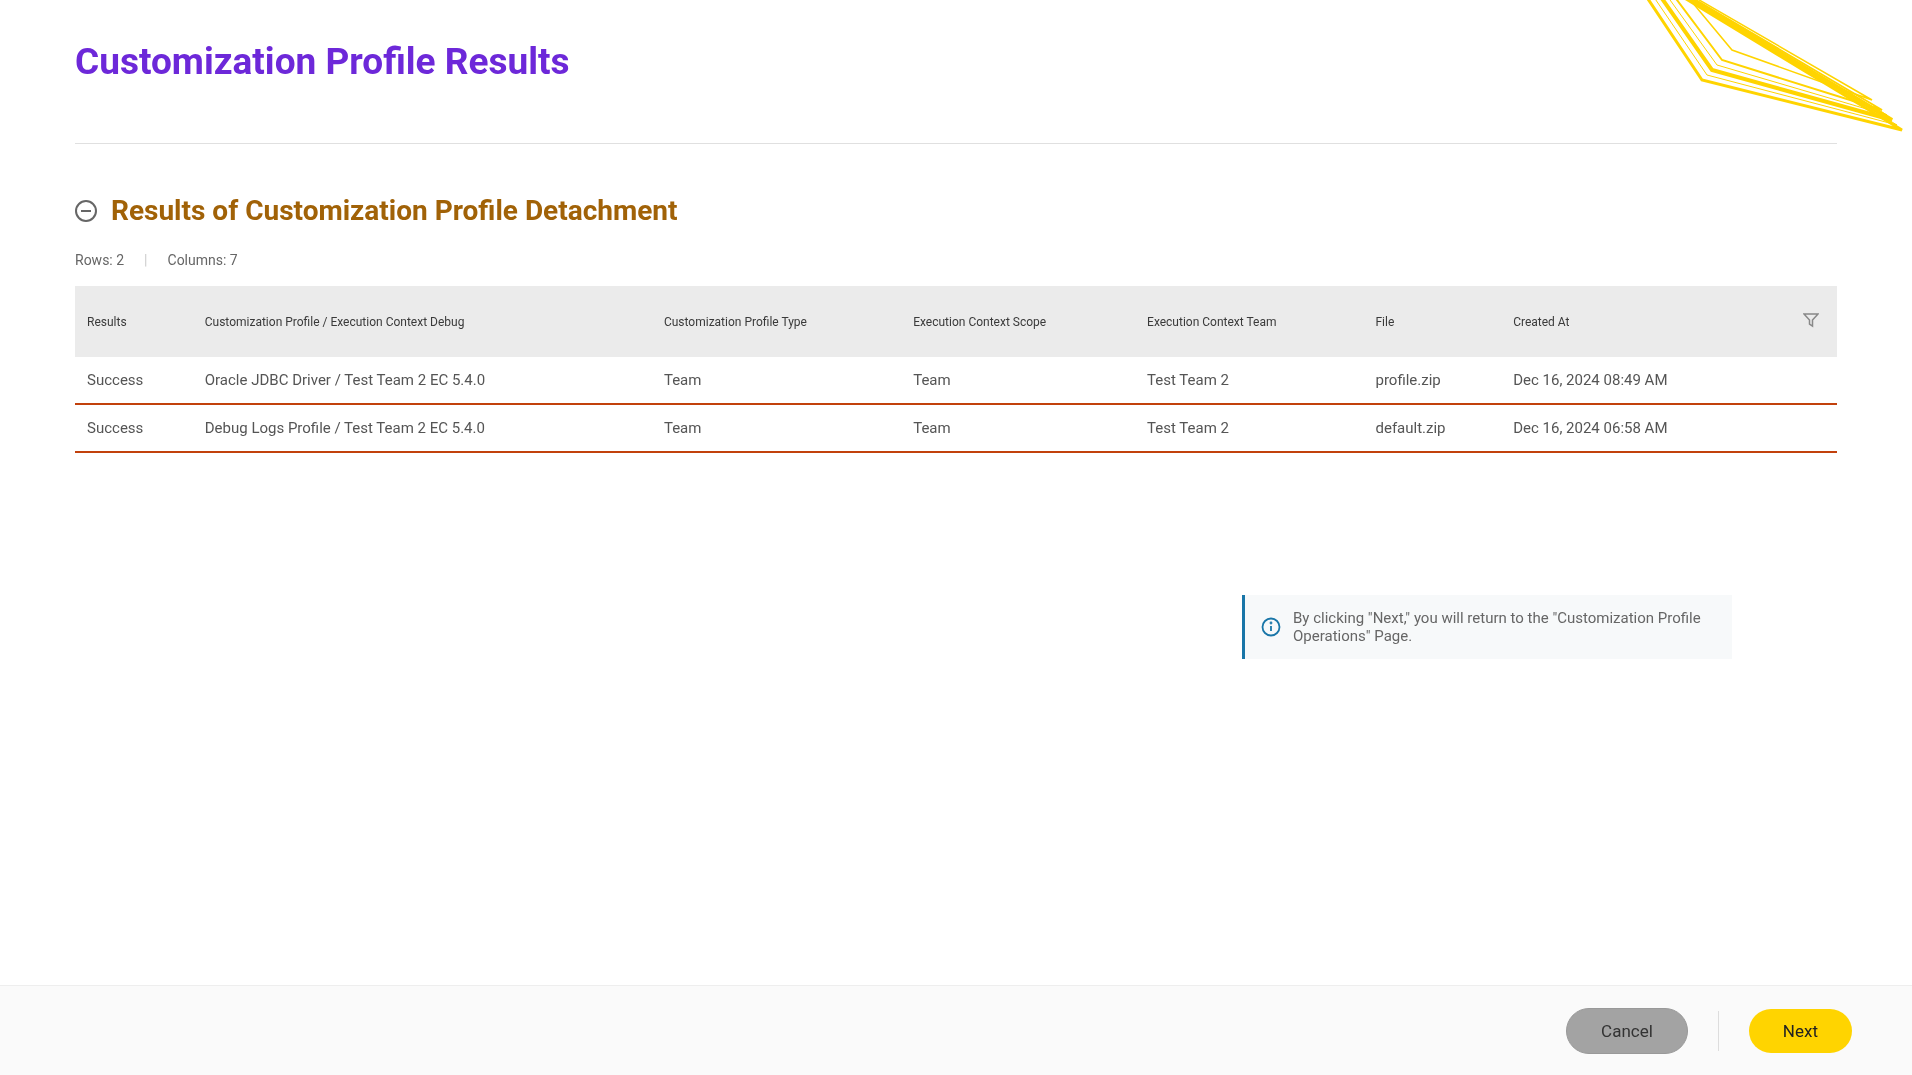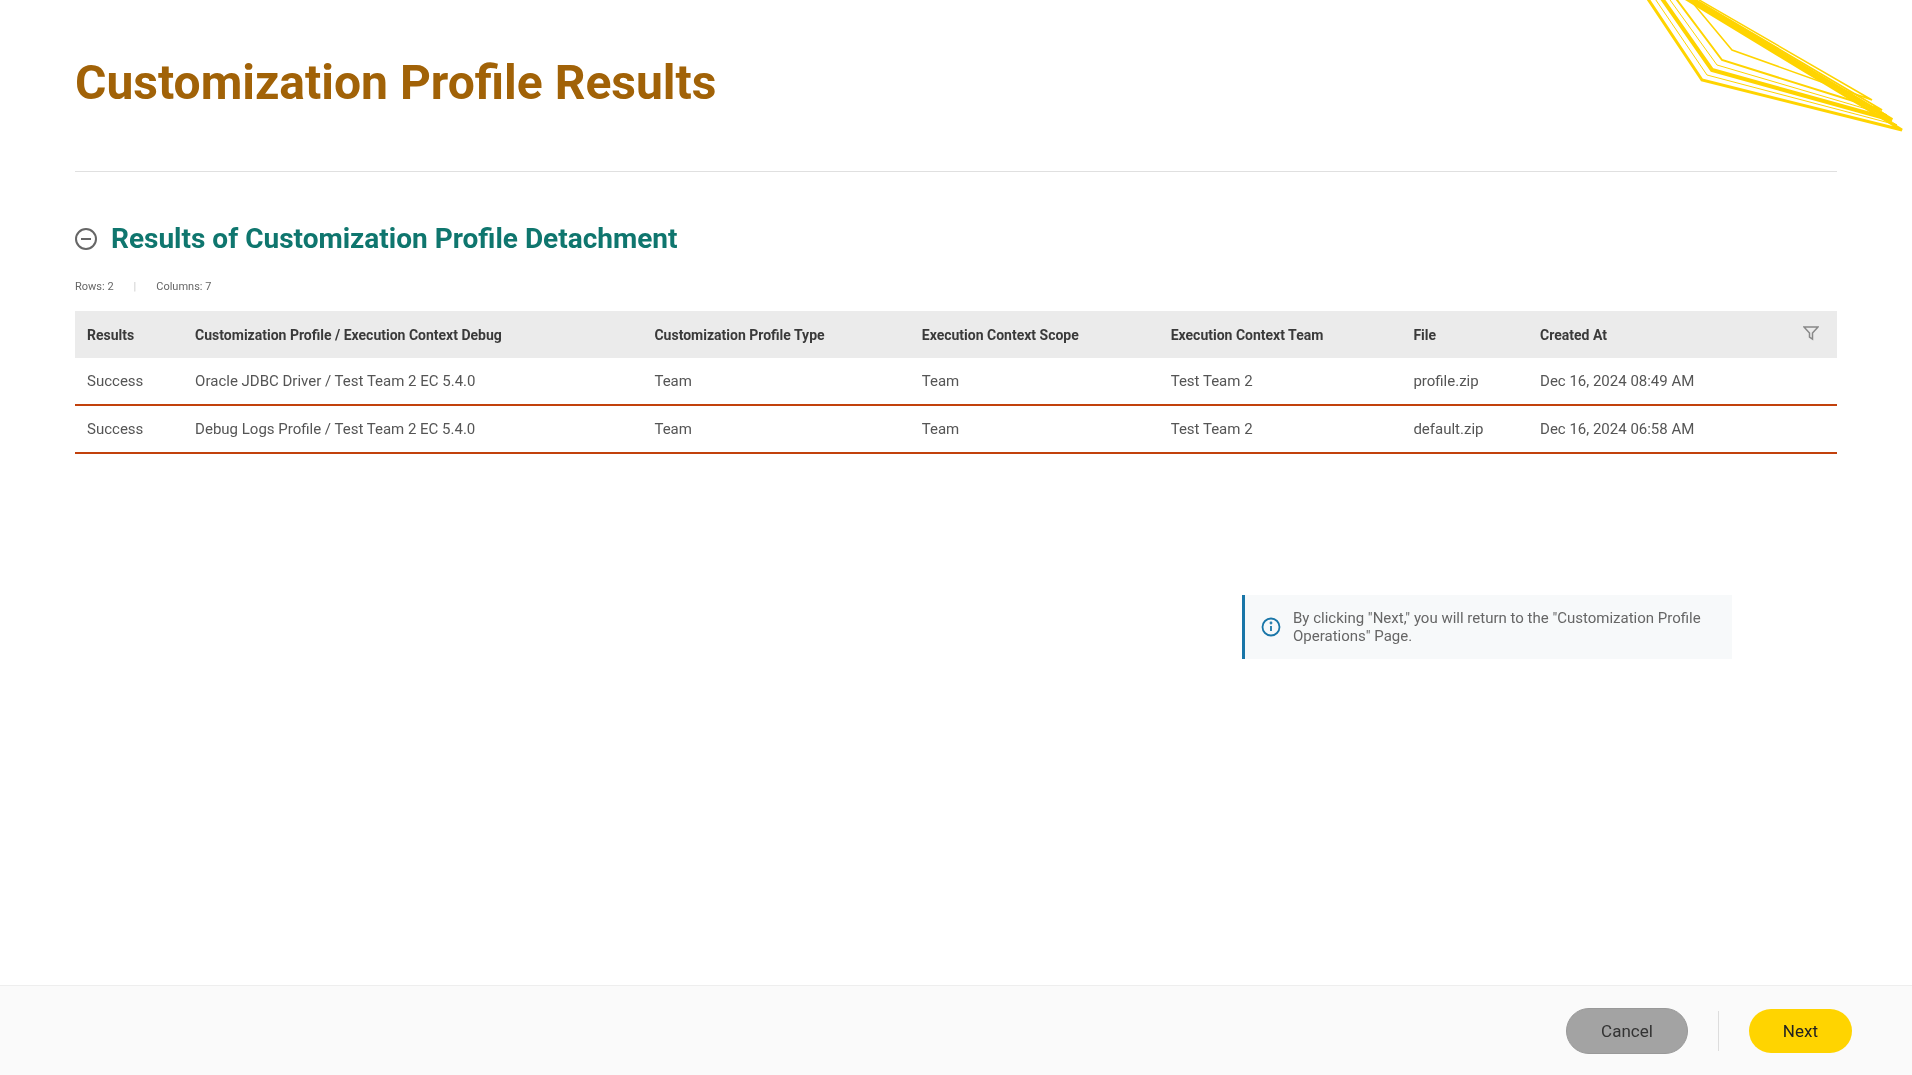--- a/index.html
+++ b/index.html
@@ -18,25 +18,24 @@
       right: 0;
       width: 350px;
       height: 170px;
       overflow: hidden;
       pointer-events: none;
     }
     .content {
       padding: 40px 75px 0 75px;
     }
     .page-title {
-      font-size: 48px;
+      font-size: 37px;
       font-weight: 700;
-      color: #a16207;
+      color: #6d28d9;
       margin-bottom: 60px;
-      margin-top: 14px;
     }
     .divider-full {
       border: none;
       border-top: 1px solid #e0e0e0;
       margin: 0 0 50px 0;
     }
     .section-header {
       display: flex;
       align-items: center;
       gap: 14px;
@@ -55,46 +54,46 @@
     }
     .collapse-icon::before {
       content: '';
       width: 10px;
       height: 2px;
       background: #666;
     }
     .section-title {
       font-size: 28px;
       font-weight: 700;
-      color: #0f766e;
+      color: #a16207;
     }
     .table-meta {
-      font-size: 11px;
+      font-size: 14px;
       color: #666;
       margin-bottom: 18px;
       display: flex;
       align-items: center;
       gap: 20px;
     }
     .meta-sep {
       color: #ccc;
     }
     .results-table {
       width: 100%;
       border-collapse: collapse;
     }
     .results-table thead tr {
       background: #ebebeb;
     }
     .results-table th {
       text-align: left;
-      font-size: 14px;
-      font-weight: 700;
+      font-size: 12px;
+      font-weight: 400;
       color: #3a3a3a;
-      padding: 14px 10px;
+      padding: 26px 10px;
     }
     .results-table th:first-child { padding-left: 12px; }
     .results-table td {
       font-size: 15px;
       color: #555;
       padding: 14px 10px;
       border-bottom: 2px solid #c2410c;
     }
     .results-table td:first-child { padding-left: 12px; }
     .status-success { color: #3e9b4f; }

